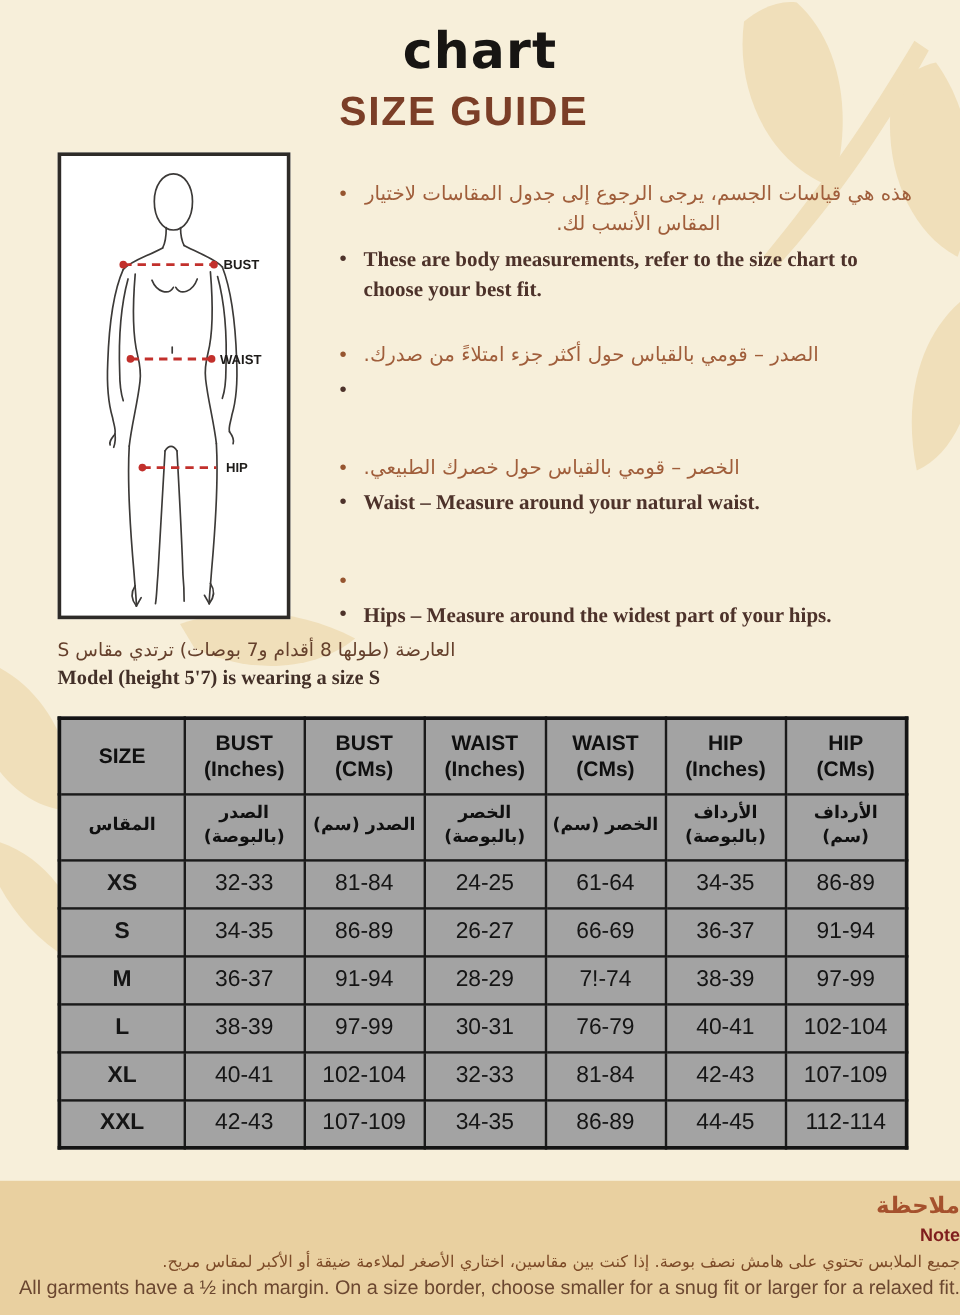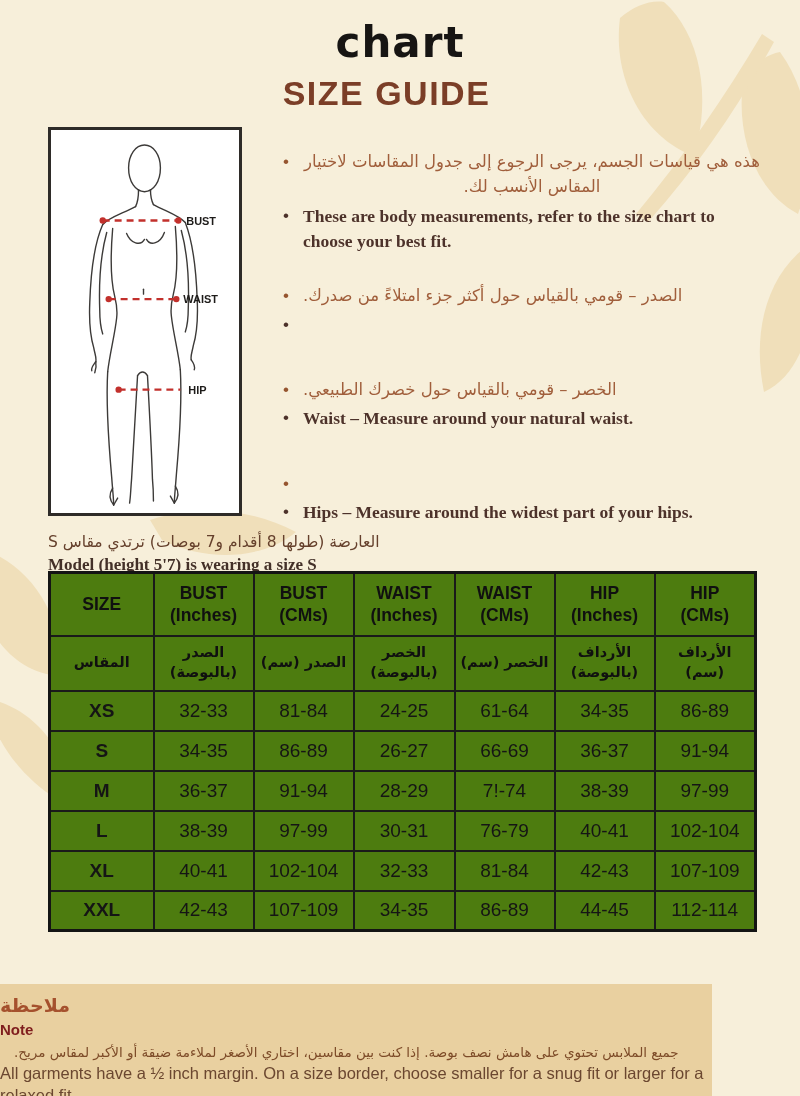--- a/index.html
+++ b/index.html
@@ -52,43 +52,43 @@
     font-family:"DejaVu Sans", sans-serif; direction:rtl; unicode-bidi:isolate;
     text-align:left; font-size:15.5px; color:#65402c; line-height:1.4;
   }
   .model-en {
     font-family:"Liberation Serif", serif; font-weight:600;
     font-size:17px; color:#433028; line-height:1.35;
   }
 
   
   table.size-chart {
-    position:absolute; left:48px; top:571px; z-index:1;
-    width:706px; border-collapse:collapse; background:#4d7c0f;
+    position:absolute; left:48px; top:597px; z-index:1;
+    width:706px; border-collapse:collapse; background:#a3a3a3;
     border:3px solid #141414; table-layout:fixed;
   }
   .size-chart th, .size-chart td {
     border:2.2px solid #1a1a1a; text-align:center; vertical-align:middle; padding:0 2px;
   }
   .size-chart thead tr.en-head th {
     height:63px; font-size:17.5px; font-weight:700; color:#101010;
     white-space:pre-line; line-height:1.3;
   }
   .size-chart thead tr.ar-head th {
     height:55px; font-family:"DejaVu Sans", sans-serif; direction:rtl;
     font-size:14.5px; font-weight:700; color:#101010;
     white-space:pre-line; line-height:1.35;
   }
   .size-chart td { height:40px; font-size:19px; color:#151515; }
   .size-chart td.size-col { font-weight:700; font-size:19px; }
 
   
   .note-band {
-    position:absolute; left:0; top:984px; width:712px; height:112px;
-    background:#e9d0a0; text-align:left; z-index:1;
+    position:absolute; left:0; top:984px; width:800px; height:112px;
+    background:#e9d0a0; text-align:right; z-index:1;
   }
   .note-title-ar {
     margin-top:9px; font-family:"DejaVu Sans", sans-serif; direction:rtl;
     font-size:19px; font-weight:700; color:#a5512d; line-height:1.3;
   }
   .note-title-en { font-size:15px; font-weight:700; color:#7f1d1d; line-height:1.3; margin-top:2px; }
   .note-body-ar {
     margin-top:4px; font-family:"DejaVu Sans", sans-serif; direction:rtl;
     font-size:13.5px; color:#7d4b28; line-height:1.35;padding-left:14px;
   }

